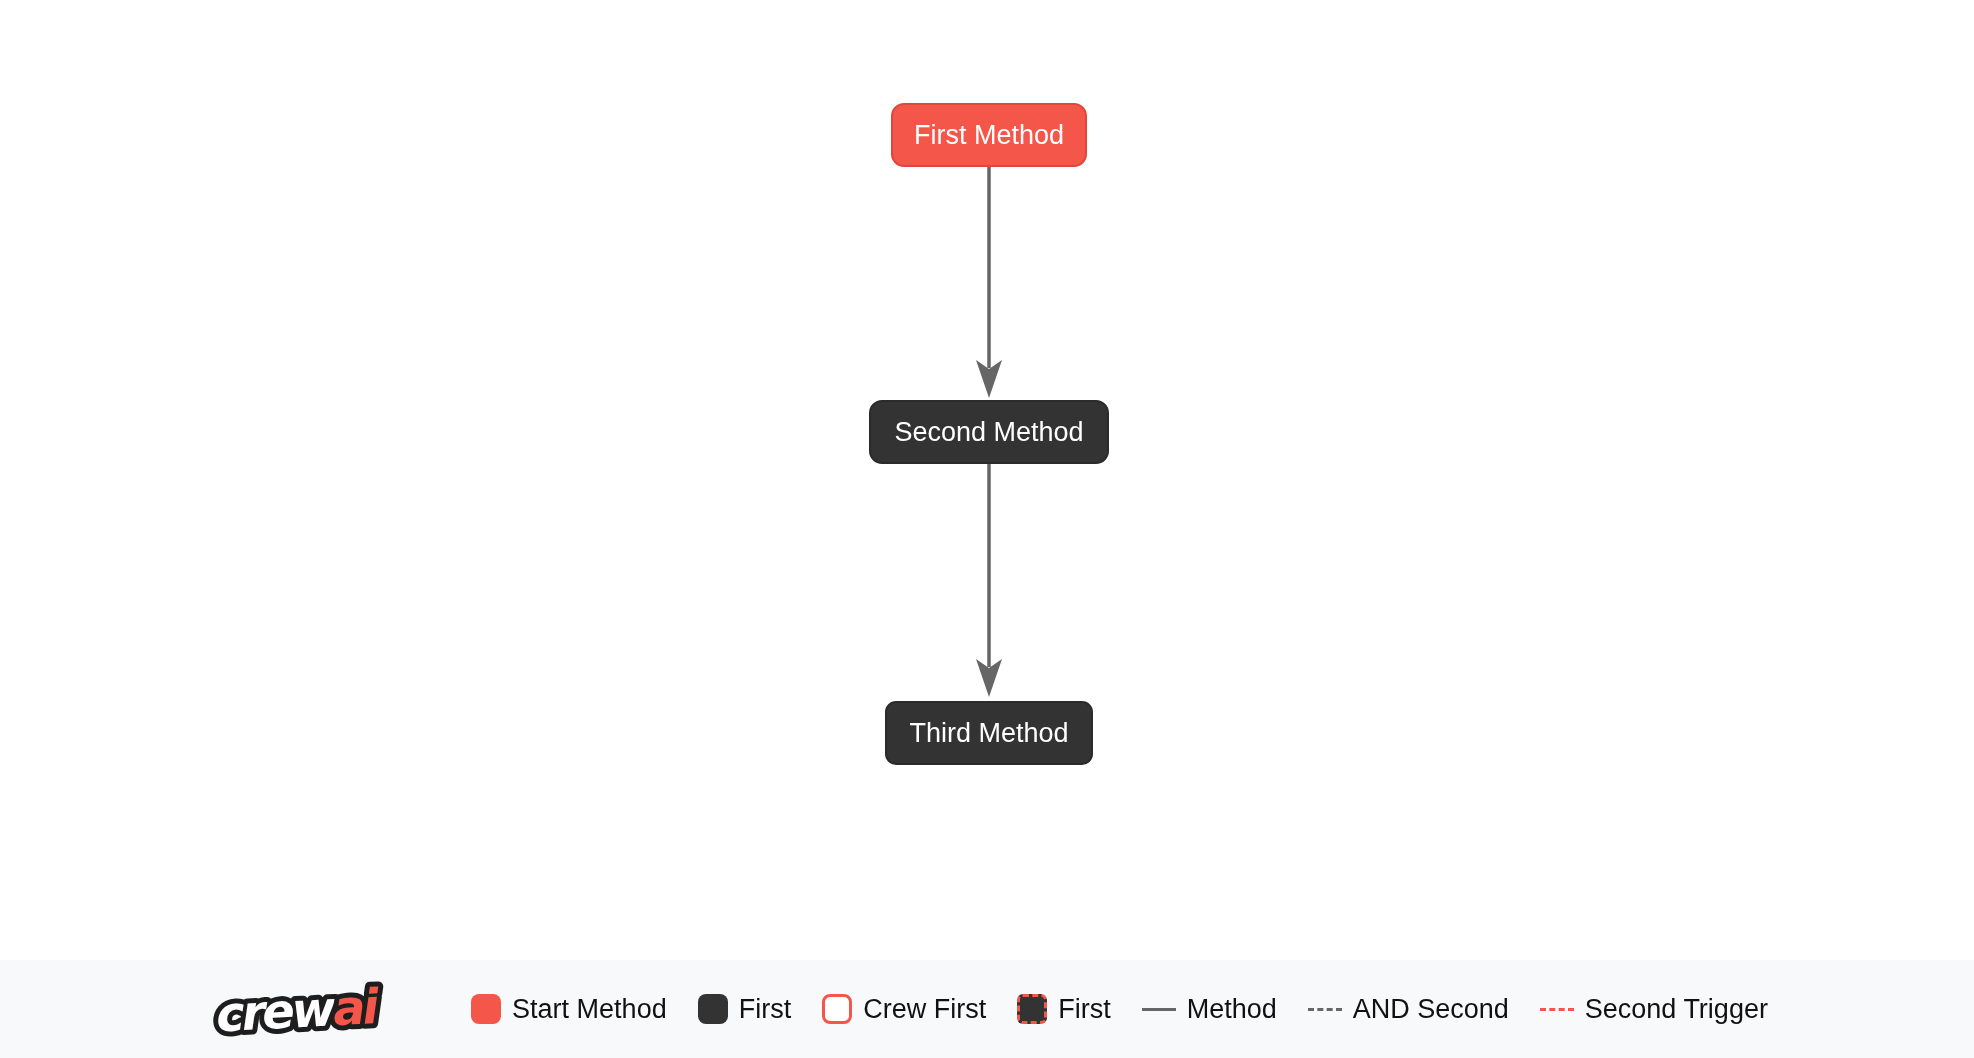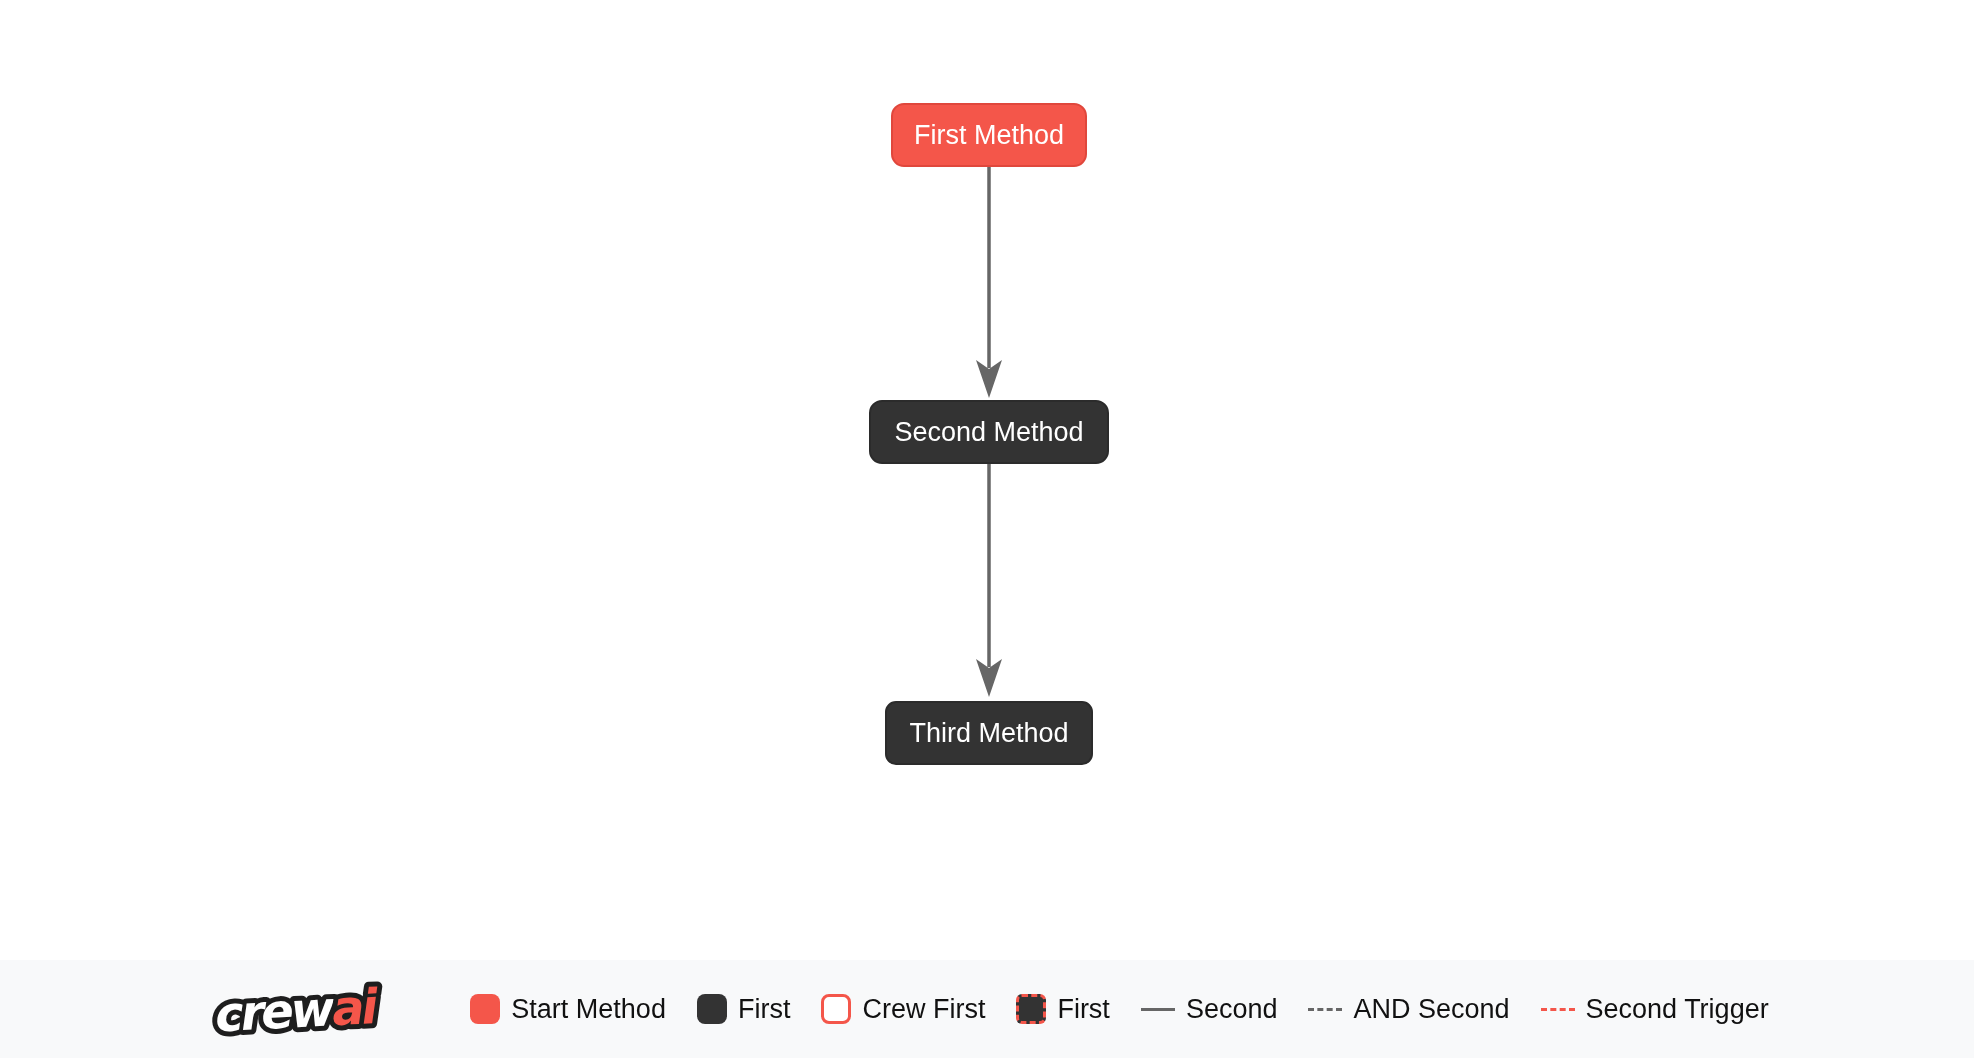--- a/index.html
+++ b/index.html
@@ -139,21 +139,21 @@
     <span class="legend-label">Crew First</span>
   </div>
 
   <div class="legend-item">
     <span class="sw sw-router"></span>
     <span class="legend-label">First</span>
   </div>
 
   <div class="legend-item">
     <span class="ln ln-solid"></span>
-    <span class="legend-label">Second</span>
+    <span class="legend-label">Method</span>
   </div>
 
   <div class="legend-item">
     <span class="ln ln-dash-gray"></span>
     <span class="legend-label">AND Second</span>
   </div>
 
   <div class="legend-item">
     <span class="ln ln-dash-red"></span>
     <span class="legend-label">Second Trigger</span>

